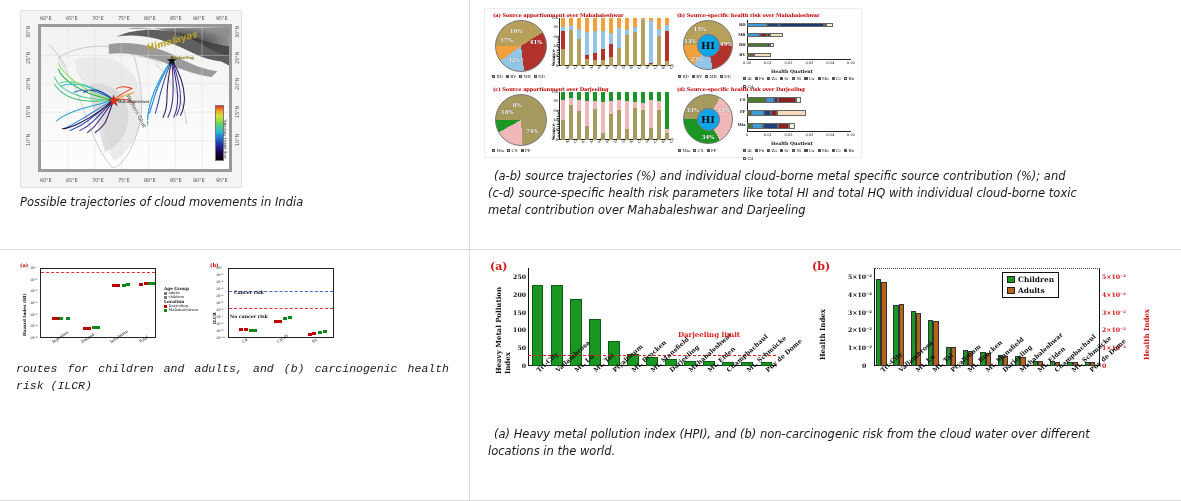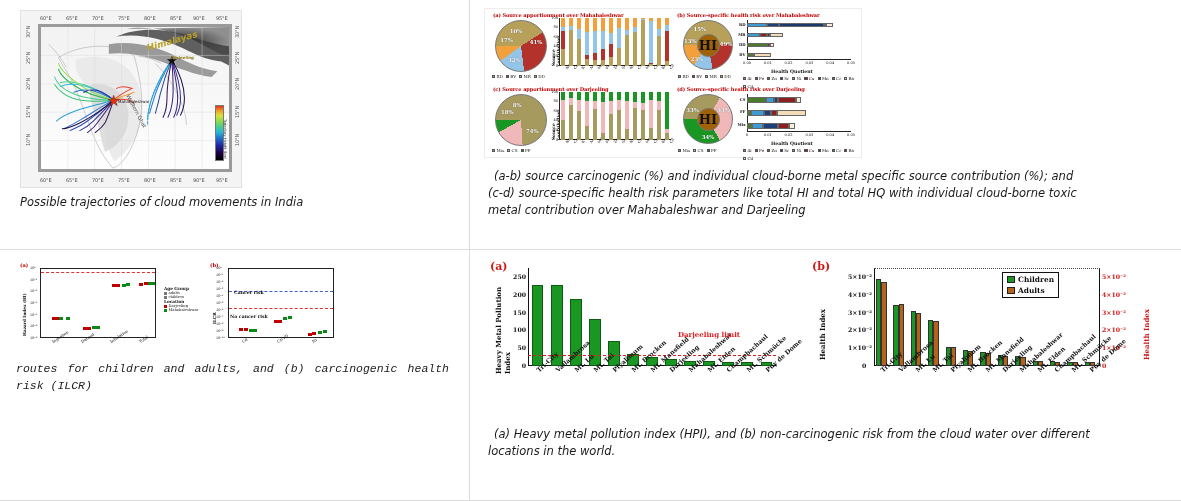--- a/index.html
+++ b/index.html
@@ -48,22 +48,22 @@
   .panel-title { font-size:5.1px; font-weight:bold; color:#c00000; font-family:"DejaVu Serif", serif; letter-spacing:-0.1px; }
   .axis-title { font-size:4.6px; font-weight:bold; color:#111; font-family:"DejaVu Serif", serif; }
   .tick { font-size:4px; color:#111; font-family:"DejaVu Serif", serif; }
   .legend-row { display:flex; gap:3px; flex-wrap:wrap; font-size:4.1px; color:#111; font-family:"DejaVu Serif", serif; }
   .legend-row span.k { display:inline-flex; align-items:center; gap:1.2px; }
   .sw { width:3.2px; height:3.2px; display:inline-block; border:0.4px solid #555; }
 
   
   .pie { border-radius:50%; position:relative; }
   .pie-pct { position:absolute; font-size:5.4px; font-weight:bold; color:#fff; font-family:"DejaVu Serif",serif; text-shadow:0 0 1px rgba(0,0,0,.6); }
-  .donut-hole { position:absolute; border-radius:50%; background:#a16207; display:flex; align-items:center; justify-content:center;
-     font-size:13px; font-weight:bold; font-family:"DejaVu Serif",serif; color:#111; }
+  .donut-hole { position:absolute; border-radius:50%; background:#0ea5e9; display:flex; align-items:center; justify-content:center;
+     font-size:10px; font-weight:bold; font-family:"DejaVu Serif",serif; color:#111; }
 
   
   .scol-plot { position:absolute; border-left:0.7px solid #222; border-bottom:0.7px solid #222; }
   .scol { position:absolute; bottom:0; display:flex; flex-direction:column-reverse; }
   .scol .seg { width:100%; }
   .xlab { position:absolute; font-size:3.6px; color:#111; transform-origin: left top; transform: rotate(-62deg); white-space:nowrap; font-family:"DejaVu Serif",serif;}
   .ylab-v { position:absolute; writing-mode:vertical-rl; transform:rotate(180deg); font-size:4.3px; font-weight:bold; font-family:"DejaVu Serif",serif;}
 
   
   .hbar-plot { position:absolute; border-left:0.7px solid #222; border-bottom:0.7px solid #222; }
@@ -699,21 +699,21 @@
               <i class="sw" style="background: rgb(140, 31, 31);"></i>
               <b style="font-weight: normal;">Ba</b>
             </span>
             <span class="k">
               <i class="sw" style="background: rgb(246, 238, 221);"></i>
               <b style="font-weight: normal;">Cd</b>
             </span>
           </div>
       </div>
     </div>
-    <div class="caption cap-indent" style="margin:10px 14px 0 10px;">(a-b) source carcinogenic (%) and individual cloud-borne metal specific source contribution (%); and</div>
+    <div class="caption cap-indent" style="margin:10px 14px 0 10px;">(a-b) source trajectories (%) and individual cloud-borne metal specific source contribution (%); and</div>
     <div class="caption" style="margin:0 14px 0 10px;">(c-d) source-specific health risk parameters like total HI and total HQ with individual cloud-borne toxic</div>
     <div class="caption" style="margin:0 14px 0 10px;">metal contribution over Mahabaleshwar and Darjeeling</div>
   </div>
 
   <div class="cell r2">
     <div id="fig-sc" style="position:relative;width:340px;height:100px;margin:4px 0 0 6px;">
 
       <div class="pidx" style="left:6px;top:2px;">(a)</div>
       <div class="sc-ylab" style="left:8px;top:18px;height:58px;">Hazard Index (HI)</div>
       <div class="sc-box" id="scA" style="left:26px;top:8px;width:116px;height:70px;">

